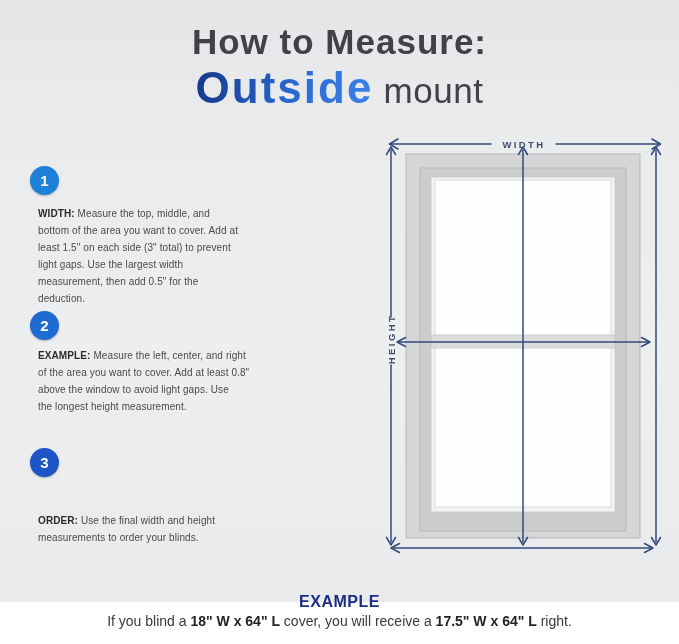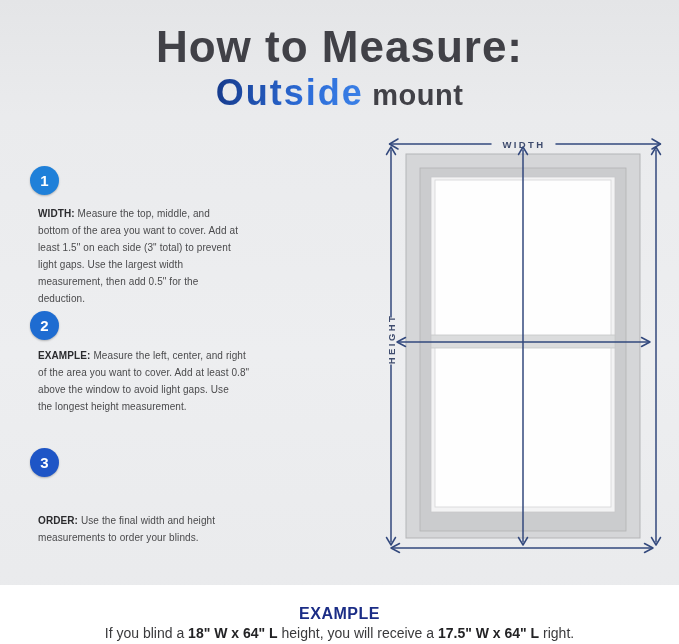--- a/index.html
+++ b/index.html
@@ -5,28 +5,28 @@
   * { margin:0; padding:0; box-sizing:border-box; }
   html,body { width:679px; height:644px; }
   body { font-family:"Liberation Sans","DejaVu Sans",sans-serif; }
   .page {
     position:relative; width:679px; height:644px; overflow:hidden;
     background:linear-gradient(180deg,#e4e5e7 0%,#eaebed 18%,#edeef0 55%,#e9eaec 100%);
   }
 
   
   .header { position:absolute; top:22px; left:0; width:100%; text-align:center; line-height:1.12; }
-  .title-line1 { font-size:44px; font-weight:700; color:#414147; letter-spacing:1px; }
+  .title-line1 { font-size:35px; font-weight:700; color:#414147; letter-spacing:1px; }
   .title-line2 { margin-top:2px; }
   .title-highlight {
-    font-size:36px; font-weight:800; letter-spacing:2px; color:#1d4fae;
+    font-size:44px; font-weight:800; letter-spacing:2px; color:#1d4fae;
     background:linear-gradient(100deg,#15398a 0%,#2c6cd8 60%,#3c82e8 100%);
     -webkit-background-clip:text; background-clip:text; -webkit-text-fill-color:transparent;
   }
-  .title-suffix { font-size:29px; font-weight:700; color:#414147; letter-spacing:0.5px; }
+  .title-suffix { font-size:35px; font-weight:400; color:#414147; letter-spacing:0.5px; }
 
   
   .step-circle {
     position:absolute; left:30px; width:29px; height:29px; border-radius:50%;
     display:flex; align-items:center; justify-content:center;
     color:#ffffff; font-size:15px; font-weight:700;
     box-shadow:0 1px 2px rgba(0,0,0,0.25);
   }
   .s1 { background:#1f80d9; }
   .s2 { background:#1e6cd1; }
@@ -38,23 +38,23 @@
   }
   .step-text strong { color:#2b2b2e; font-weight:700; }
 
   
   .diagram { position:absolute; left:380px; top:125px; width:296px; height:440px; }
   .arrow { stroke:#33497d; stroke-width:1.5; fill:none; stroke-linecap:round; stroke-linejoin:round; }
   .measure-label { font-size:9.5px; font-weight:600; fill:#3f4c6e; letter-spacing:2.4px; }
 
   
   .footer {
-    position:absolute; left:0; bottom:0; width:100%; height:59px; background:#ffffff;
+    position:absolute; left:0; bottom:0; width:100%; height:42px; background:#ffffff;
     display:flex; flex-direction:column; justify-content:flex-end; align-items:center;
-    padding-bottom:3px; text-align:center;
+    padding-bottom:15px; text-align:center;
   }
   .example-heading { font-size:16px; font-weight:700; color:#1b2d86; letter-spacing:0.5px; margin-bottom:2px; }
   .example-line { font-size:14px; color:#3a3a3c; }
   .example-line strong { color:#232325; font-weight:700; }
 </style>
 </head>
 <body>
 
 <div class="page">
 
@@ -133,16 +133,16 @@
 
     <g class="arrow">
       <path d="M12 423 H272"></path>
       <path d="M19.5 418.5 L11 423 L19.5 427.5"></path>
       <path d="M264.5 418.5 L273 423 L264.5 427.5"></path>
     </g>
   </svg>
 
   <div class="footer">
     <div class="example-heading">EXAMPLE</div>
-    <div class="example-line"><span>If you blind a </span><strong>18" W x 64" L</strong><span> height, you will receive a </span><strong>17.5" W x 64" L</strong><span> right.</span></div>
+    <div class="example-line"><span>If you blind a </span><strong>18" W x 64" L</strong><span> cover, you will receive a </span><strong>17.5" W x 64" L</strong><span> right.</span></div>
   </div>
 
 </div>
 
 </body></html>

